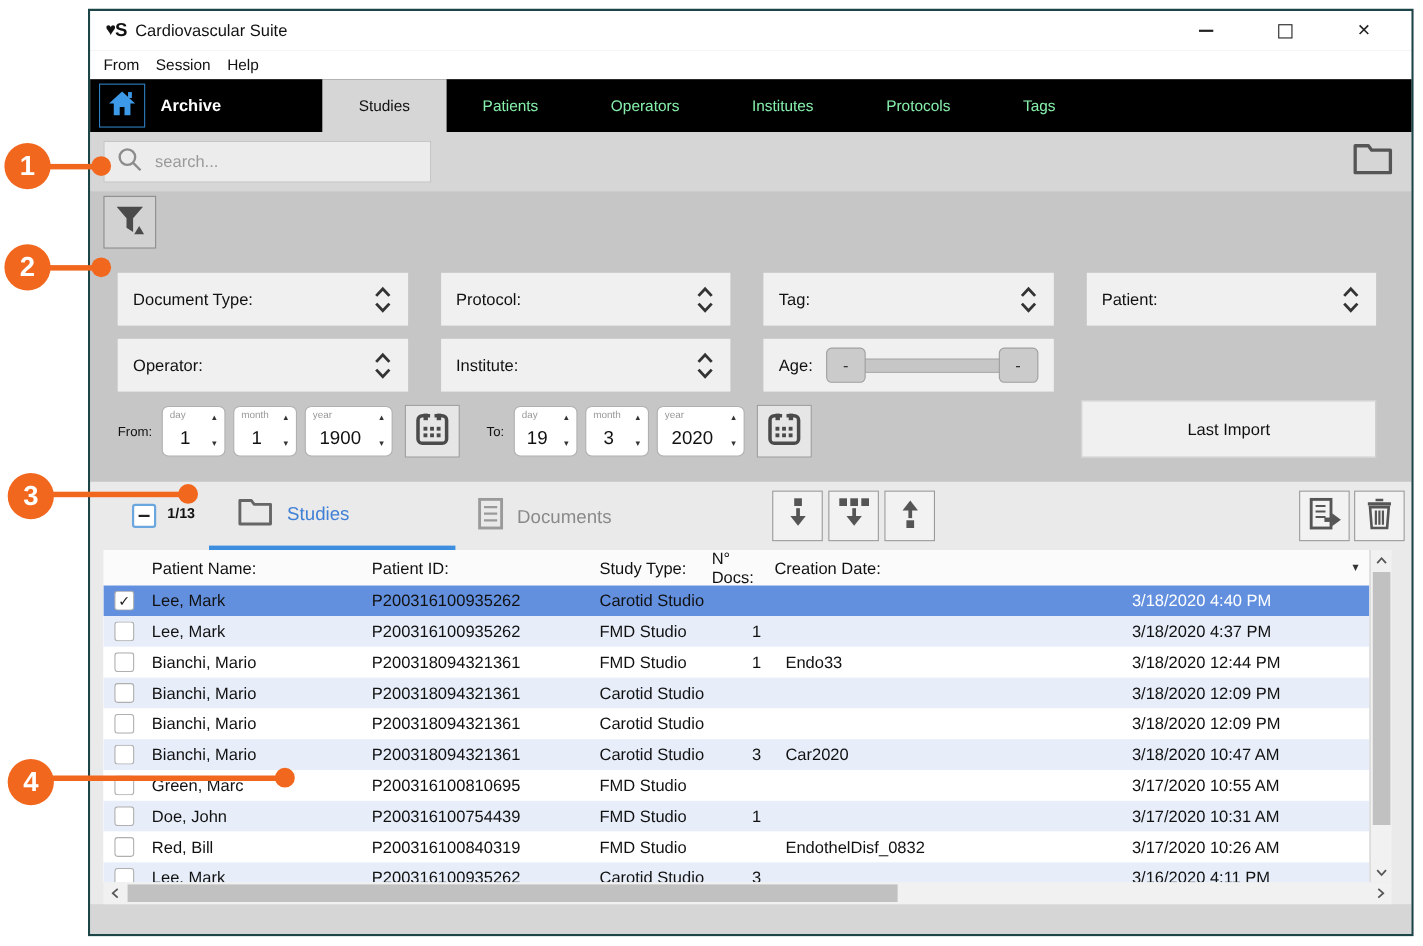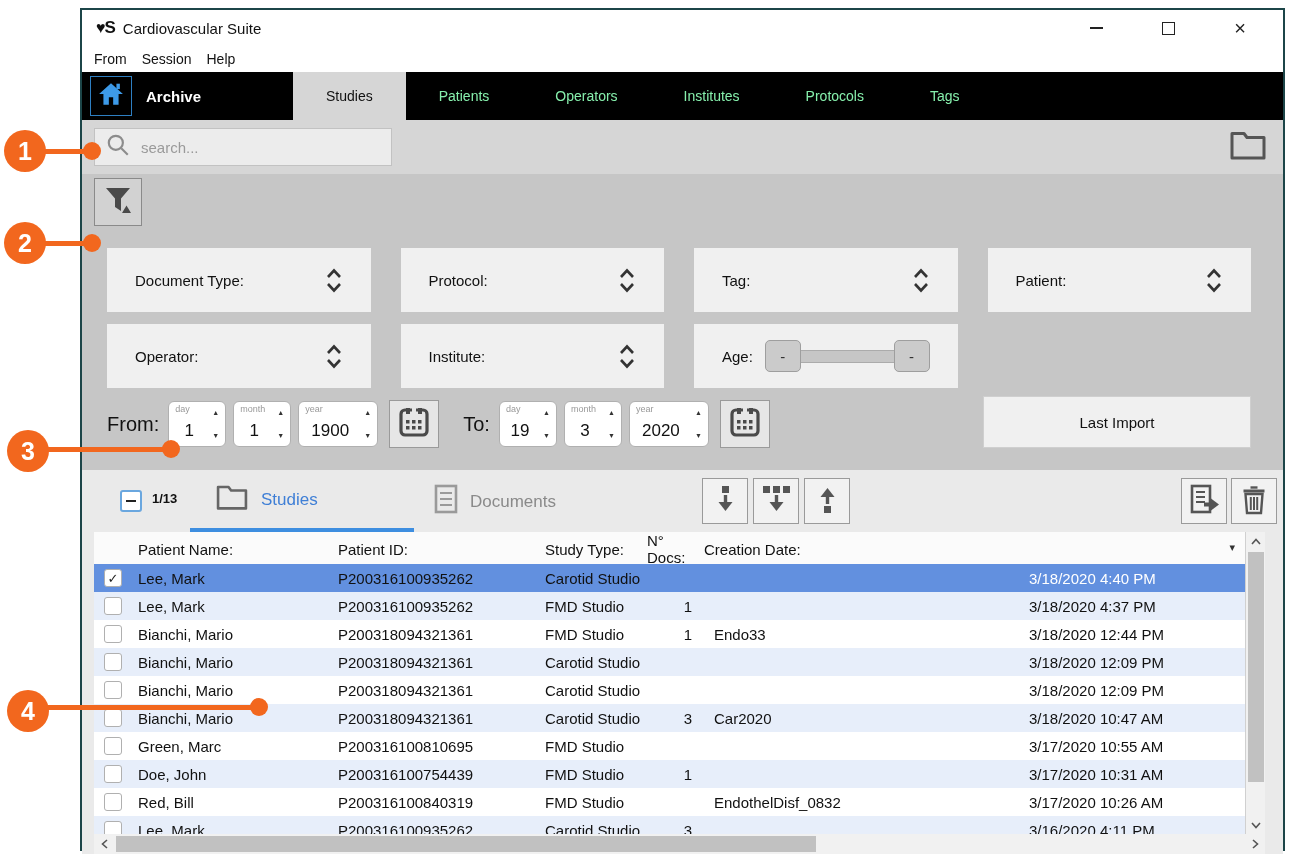--- a/index.html
+++ b/index.html
@@ -40,29 +40,29 @@
   
   .search-row{ height:54px; background:var(--light); display:flex; align-items:center; padding:0 16px 0 12px; flex:none; }
   .search-box{ width:298px; height:38px; background:#ECECEC; border:1px solid #c2c2c2; display:flex; align-items:center; padding:0 10px; }
   .search-box input{ border:none; outline:none; background:transparent; font-size:15px; margin-left:10px; width:220px; font-family:"Liberation Sans",sans-serif; }
   .search-box input::placeholder{ color:#9a9a9a; }
   .folder-btn{ margin-left:auto; display:flex; align-items:center; }
   
   .filter-section{ background:var(--panel); flex:none; padding-bottom:20px; }
   .funnel-btn{ width:48px; height:48px; margin:4px 0 0 12px; background:#D2D2D2; border:1px solid #8a8a8a; display:flex; align-items:center; justify-content:center; }
   .dropdown-grid{ display:grid; grid-template-columns:repeat(4,1fr); column-gap:30px; row-gap:12px; padding:0 32px 0 25px; margin-top:22px; }
-  .field-box{ height:64px; background:var(--field); display:flex; align-items:center; padding:0 28px; font-size:15px; }
+  .field-box{ height:48px; background:var(--field); display:flex; align-items:center; padding:0 14px; font-size:15px; }
   .chevrons{ margin-left:auto; display:flex; }
   
   .age-slider{ display:flex; align-items:center; flex:1; margin-left:12px; }
   .age-handle{ width:36px; height:32px; background:#cbcbcb; border:1px solid #9e9e9e; border-radius:5px; display:flex; align-items:center; justify-content:center; font-size:15px; color:#333; z-index:1; }
   .age-track{ flex:1; height:13px; background:#c6c6c6; border:1px solid #ababab; margin:0 -4px; }
   
   .date-row{ display:flex; align-items:center; margin:10px 32px 0 25px; position:relative; height:52px; }
-  .date-label{ font-size:20px; margin-right:9px; }
+  .date-label{ font-size:12px; margin-right:9px; }
   .to-label{ margin-left:12px; }
   .spinner{ width:58px; height:46px; background:#fff; border:1px solid #b0b0b0; border-radius:6px; position:relative; margin-right:7px; flex:none; }
   .spinner.year{ width:80px; }
   .spinner-cap{ position:absolute; top:2px; left:6px; font-size:9px; color:#999; }
   .spinner-val{ position:absolute; bottom:5px; left:0; right:16px; text-align:center; font-size:17px; }
   .spinner-arrows{ position:absolute; right:4px; top:7px; bottom:7px; width:11px; display:flex; flex-direction:column; justify-content:space-between; align-items:center; font-size:7px; color:#333; }
   .calendar-btn{ width:50px; height:48px; background:#E6E6E6; border:1px solid #9a9a9a; margin:0 12px 0 4px; display:flex; align-items:center; justify-content:center; flex:none; }
   .last-import-btn{ position:absolute; right:0; top:-2px; width:268px; height:52px; background:var(--field); border:1px solid #cfcfcf; font-size:15px; display:flex; align-items:center; justify-content:center; }
   
   .toolbar{ height:62px; background:var(--toolbar); position:relative; flex:none; }

